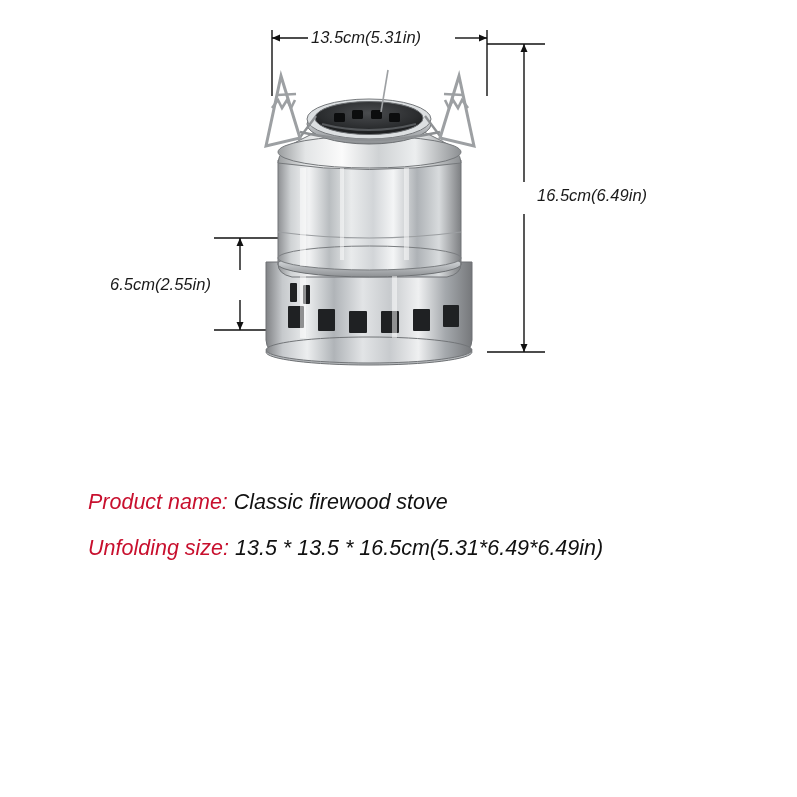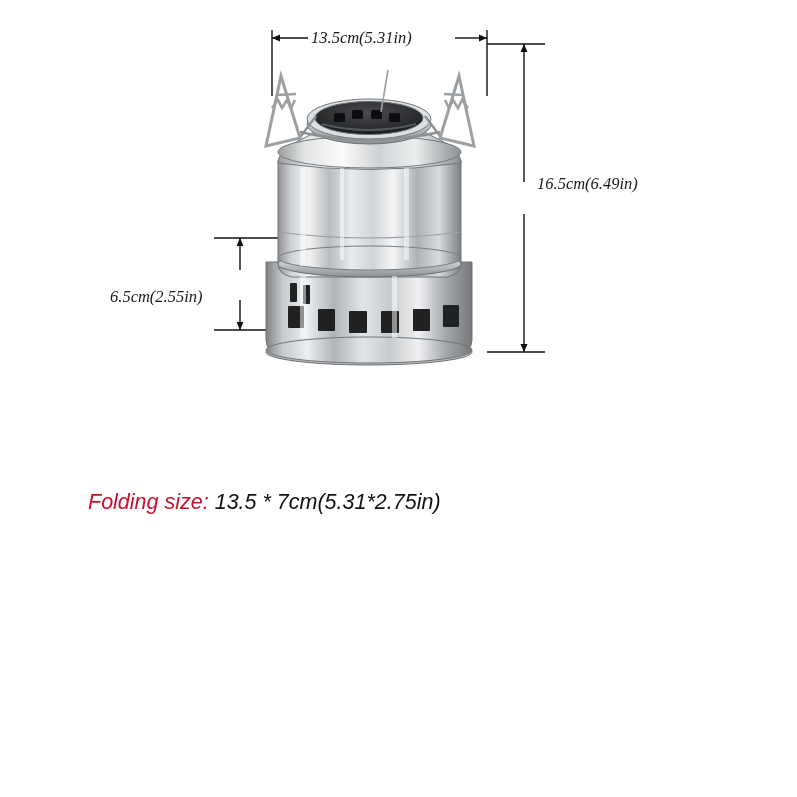--- a/index.html
+++ b/index.html
@@ -19,30 +19,30 @@
   #illustration {
     position: absolute;
     left: 0;
     top: 0;
     width: 797px;
     height: 470px;
   }
 
   .dim-label {
     position: absolute;
-    font-family: Liberation Serif, serif;
+    font-family: Liberation Sans, sans-serif;
     font-style: italic;
     font-size: 16.5px;
     color: #1a1a1a;
     white-space: nowrap;
   }
 
   #label-width  { left: 311px; top: 28px; }
-  #label-height { left: 537px; top: 174px; text-align: right; }
-  #label-lower  { left: 110px; top: 275px; margin-top: 12px; }
+  #label-height { left: 537px; top: 186px; text-align: right; }
+  #label-lower  { left: 110px; top: 275px; }
 
   
   #specs {
     position: absolute;
     left: 88px;
     top: 492px;
     width: 680px;
   }
   .spec-row {
     font-size: 21.5px;
@@ -215,22 +215,26 @@
 
   <div class="dim-label" id="label-width">13.5cm(5.31in)</div>
 
   <div class="dim-label" id="label-height">16.5cm(6.49in)</div>
 
   <div class="dim-label" id="label-lower">6.5cm(2.55in)</div>
 </div>
 
 <div id="specs">
 
-
-
   <div class="spec-row">
-    <span class="spec-key">Folding size:</span>
-    <span class="spec-val">13.5 * 7cm(5.31*2.75in)</span>
+    <span class="spec-key">Product name:</span>
+    <span class="spec-val">Classic firewood stove</span>
   </div>
 
+  <div class="spec-row">
+    <span class="spec-key">Unfolding size:</span>
+    <span class="spec-val">13.5 * 13.5 * 16.5cm(5.31*6.49*6.49in)</span>
+  </div>
+
+
 
 
 </div>
 
 </body></html>

